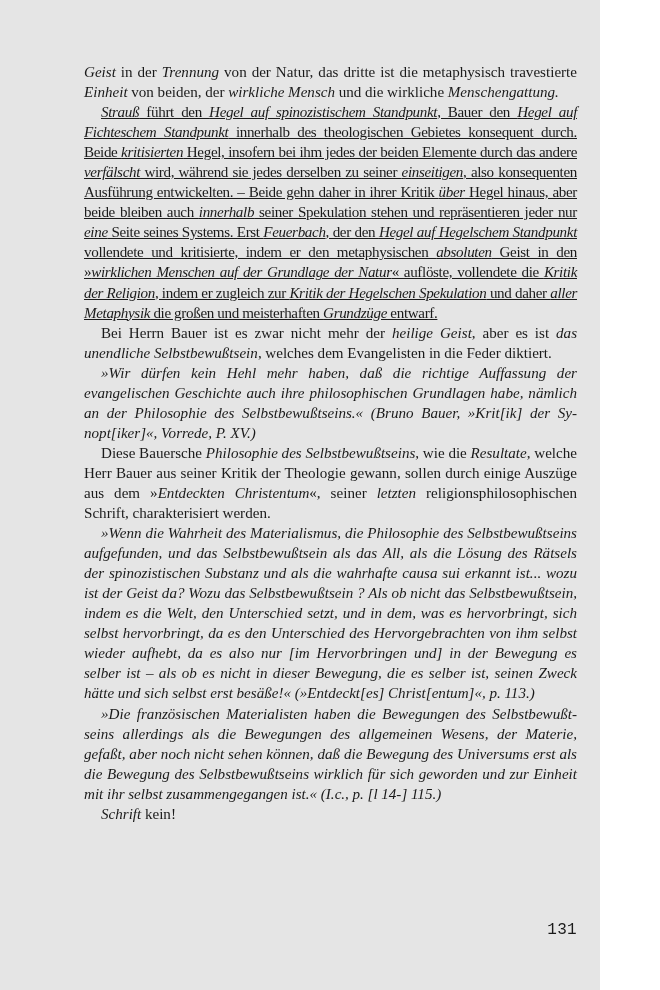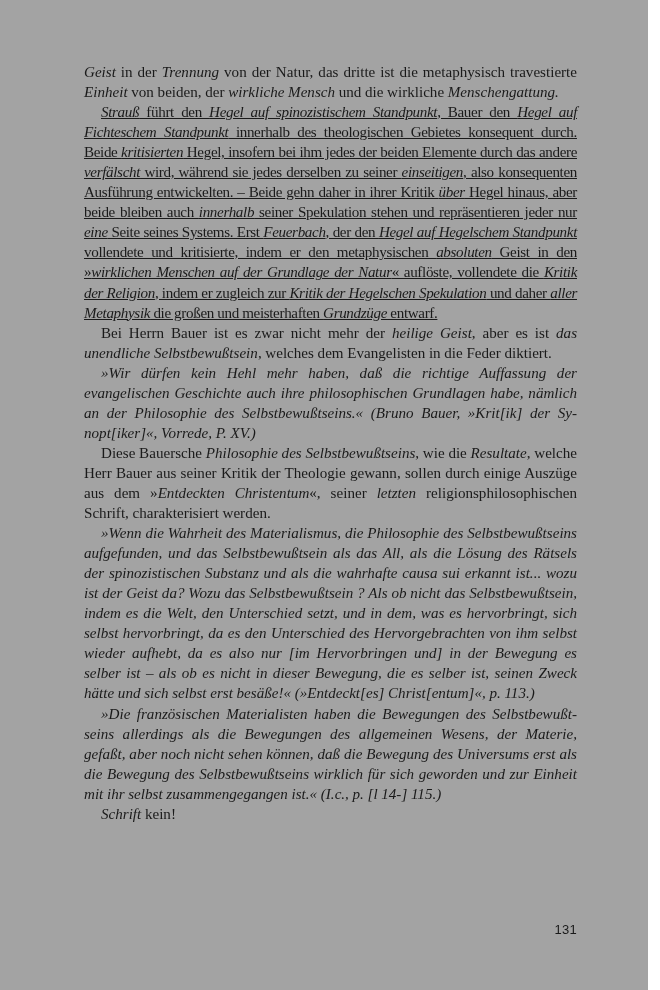--- a/index.html
+++ b/index.html
@@ -10,23 +10,23 @@
   body {
     width: 660px;
     height: 990px;
     background: #ffffff;
     font-family: "Liberation Serif", "DejaVu Serif", serif;
     color: #1a1a1a;
     overflow: hidden;
   }
   .page {
     position: relative;
-    width: 648px;
+    width: 600px;
     height: 990px;
-    background: #a3a3a3;
+    background: #e5e5e5;
     box-sizing: border-box;
   }
   .text-block {
     position: absolute;
     left: 84px;
     top: 62px;
     width: 493px;
   }
   p.para {
     margin: 0;
@@ -57,23 +57,23 @@
     letter-spacing: -0.35px;
     word-spacing: -1.6px;
     text-decoration: underline;
   }
   .folio {
     position: absolute;
     left: 0;
     top: 923px;
     width: 577px;
     text-align: right;
-    font-size: 13px;
+    font-size: 16px;
     line-height: 14px;
-    font-family: Liberation Sans, sans-serif;
+    font-family: Liberation Mono, monospace;
     color: #1a1a1a;
     letter-spacing: 0.3px;
   }
 </style>
 </head>
 <body>
 
 <div class="page">
 
   <div class="text-block">

